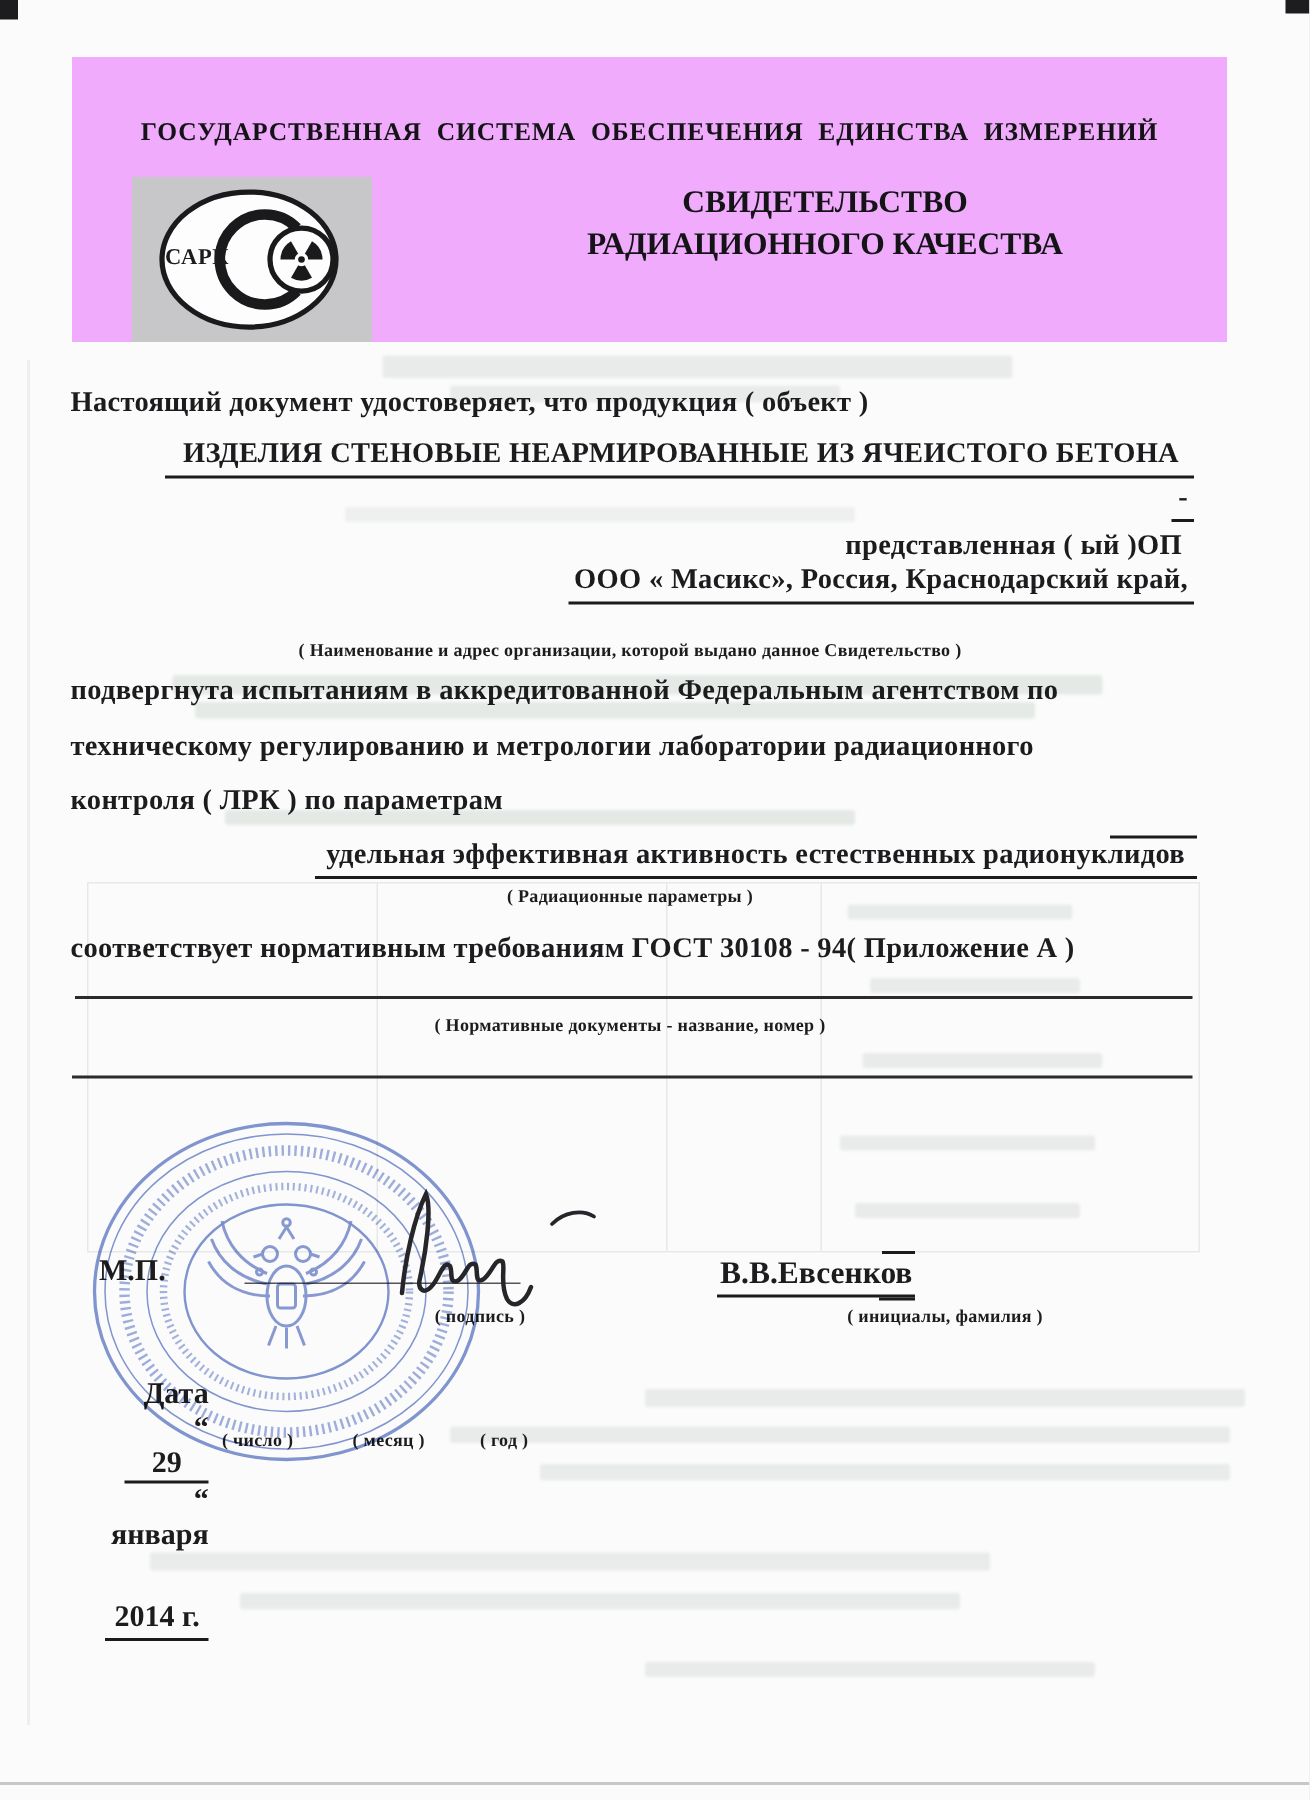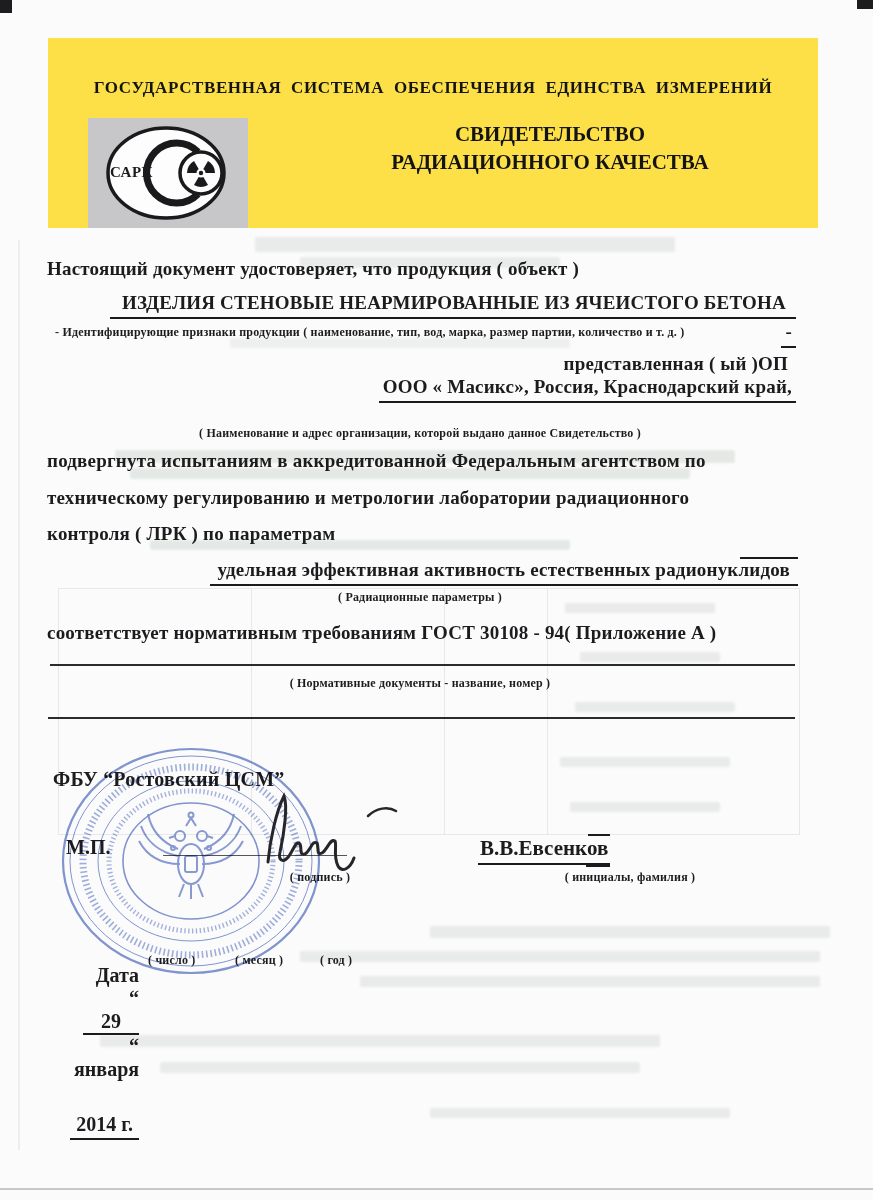--- a/index.html
+++ b/index.html
@@ -7,21 +7,21 @@
         font-family:"Liberation Serif",serif;font-weight:bold;color:#1c1c1e;}
   .abs{position:absolute;}
   .t{font-size:19px;letter-spacing:.2px;line-height:1.2;}
   .small{font-size:12px;letter-spacing:.2px;}
   .center{text-align:center;}
   .row{display:flex;align-items:flex-end;flex-direction:column;}
   .u{border-bottom:2px solid #1b1b1d;}
   .fill{flex:1;}
   .hrline{background:#2b2b2d;height:2px;}
   
-  .band{left:48px;top:38px;width:770px;height:190px;background:#fde047;}
+  .band{left:48px;top:38px;width:770px;height:190px;background:#f0abfc;}
   .sys-title{left:30px;top:40px;width:710px;text-align:center;font-size:17px;
              letter-spacing:.6px;word-spacing:5px;color:#141416;}
   .logo-panel{left:40px;top:80px;width:160px;height:110px;background:#c7c7c9;}
   .cert-title{left:262px;top:82px;width:480px;text-align:center;font-size:21px;line-height:28px;color:#141416;}
   .cert-num{font-size:20px;}
   
   .stamp{left:56px;top:744px;mix-blend-mode:multiply;opacity:.85;}
   .sig{left:250px;top:790px;}
   .sigline{left:163px;top:855px;width:184px;height:1px;background:#55555a;}
   
@@ -90,21 +90,20 @@
   </div>
 
   <div class="abs t" style="left:47px;top:258px;">Настоящий документ удостоверяет, что продукция ( объект  )</div>
 
   <div class="abs row t" style="left:48px;top:292px;width:748px;">
     <span class="u" style="padding:0 10px 2px 12px;">ИЗДЕЛИЯ СТЕНОВЫЕ НЕАРМИРОВАННЫЕ ИЗ ЯЧЕИСТОГО БЕТОНА</span>
     <span class="u fill"></span>
     <span class="u" style="padding:0 4px 2px;">-</span>
   </div>
 
-  <div class="abs small" style="left:55px;top:325px;">- Идентифицирующие признаки продукции ( наименование, тип, вод, марка, размер партии, количество и т. д. )</div>
 
   <div class="abs row t" style="left:47px;top:353px;width:749px;">
     <span style="padding-right:8px;white-space:nowrap;">представленная ( ый )ОП</span>
     <span class="u" style="padding:0 4px 2px;white-space:nowrap;">ООО « Масикс», Россия, Краснодарский край,</span>
     <span class="u fill"></span>
   </div>
 
 
   <div class="abs small center" style="left:100px;top:426px;width:640px;">( Наименование и адрес организации, которой выдано данное Свидетельство )</div>
 
@@ -119,34 +118,33 @@
   </div>
 
   <div class="abs small center" style="left:100px;top:590px;width:640px;">( Радиационные параметры )</div>
 
   <div class="abs t" style="left:47px;top:622px;">соответствует нормативным требованиям ГОСТ 30108 - 94( Приложение А )</div>
 
   <div class="abs hrline" style="left:50px;top:664px;width:745px;"></div>
   <div class="abs small center" style="left:100px;top:676px;width:640px;">( Нормативные документы - название, номер )</div>
   <div class="abs hrline" style="left:48px;top:717px;width:747px;"></div>
 
-  <div class="abs t" style="left:53px;top:767px;font-size:20px;">ФБУ “Ростовский ЦСМ”</div>
 
   <div class="abs" style="left:66px;top:836px;font-size:20px;">М.П.</div>
   <div class="abs sigline"></div>
   <div class="abs small center" style="left:255px;top:870px;width:130px;">( подпись )</div>
 
   <div class="abs row" style="left:478px;top:834px;font-size:21px;">
     <span class="u" style="width:22px;"></span>
     <span class="u" style="padding:0 2px 2px;">В.В.Евсенков</span>
     <span class="u" style="width:24px;"></span>
   </div>
   <div class="abs small center" style="left:555px;top:870px;width:150px;">( инициалы, фамилия )</div>
 
-  <div class="abs row" style="left:66px;top:964px;font-size:20px;">
+  <div class="abs row" style="left:66px;top:918px;font-size:20px;">
     <span>Дата</span>
     <span style="width:28px;"></span>
     <span>“</span>
     <span class="u center" style="width:56px;">29</span>
     <span style="padding-left:4px;">“</span>
     <span style="padding-left:8px;">января</span>
     <span style="width:28px;"></span>
     <span class="u" style="padding:0 6px 2px;margin-top:32px;">2014 г.</span>
   </div>
   <div class="abs small" style="left:148px;top:953px;">( число )</div>

